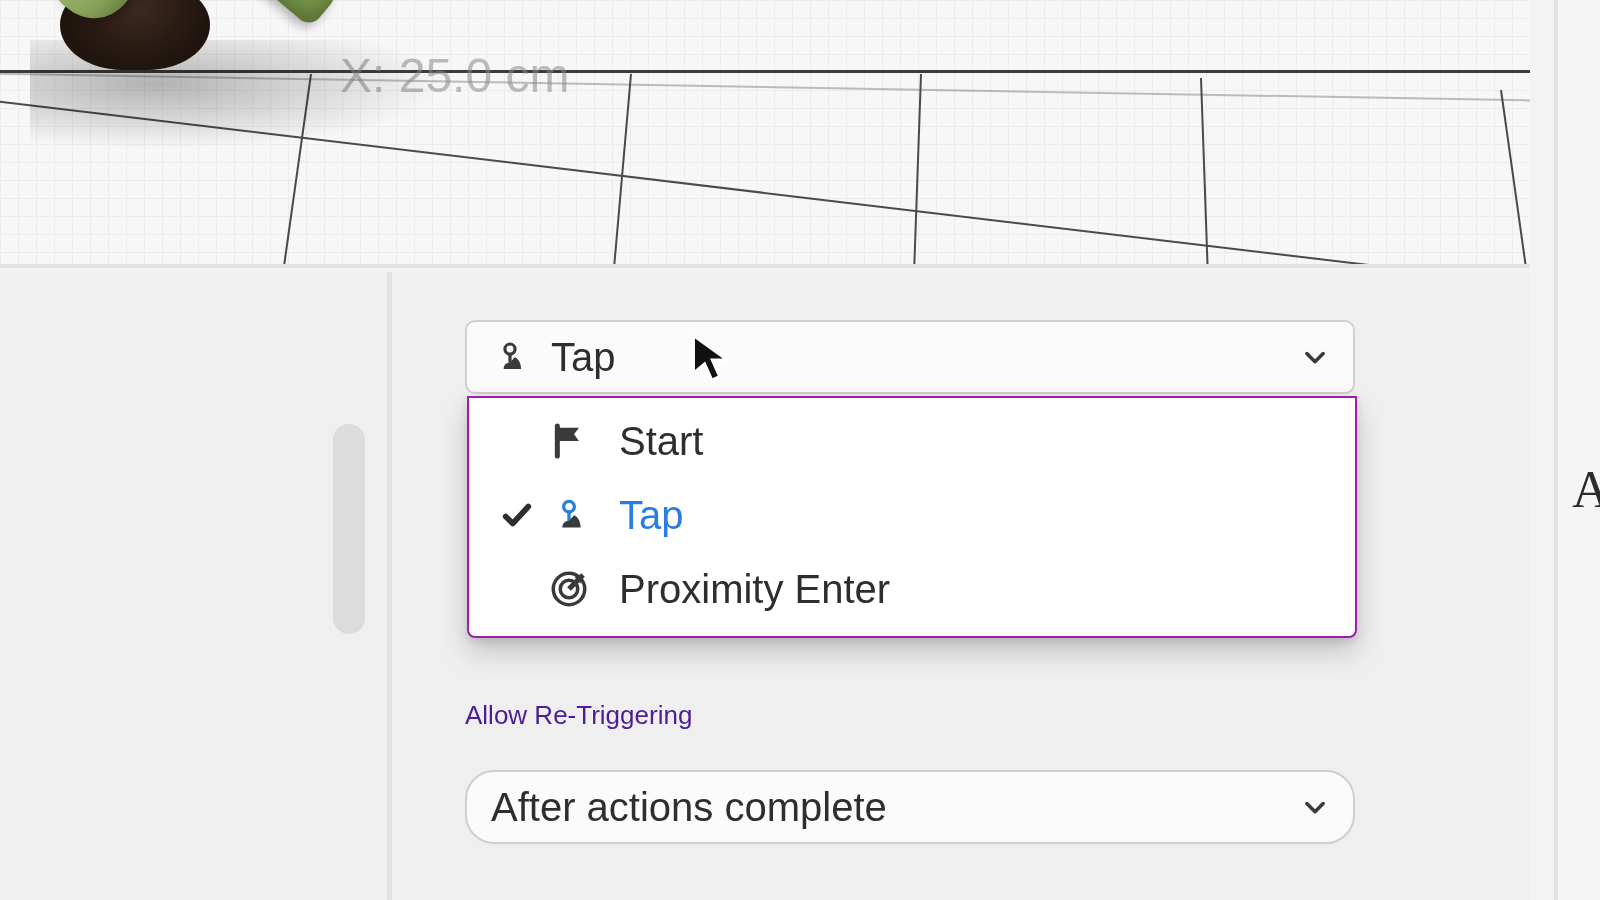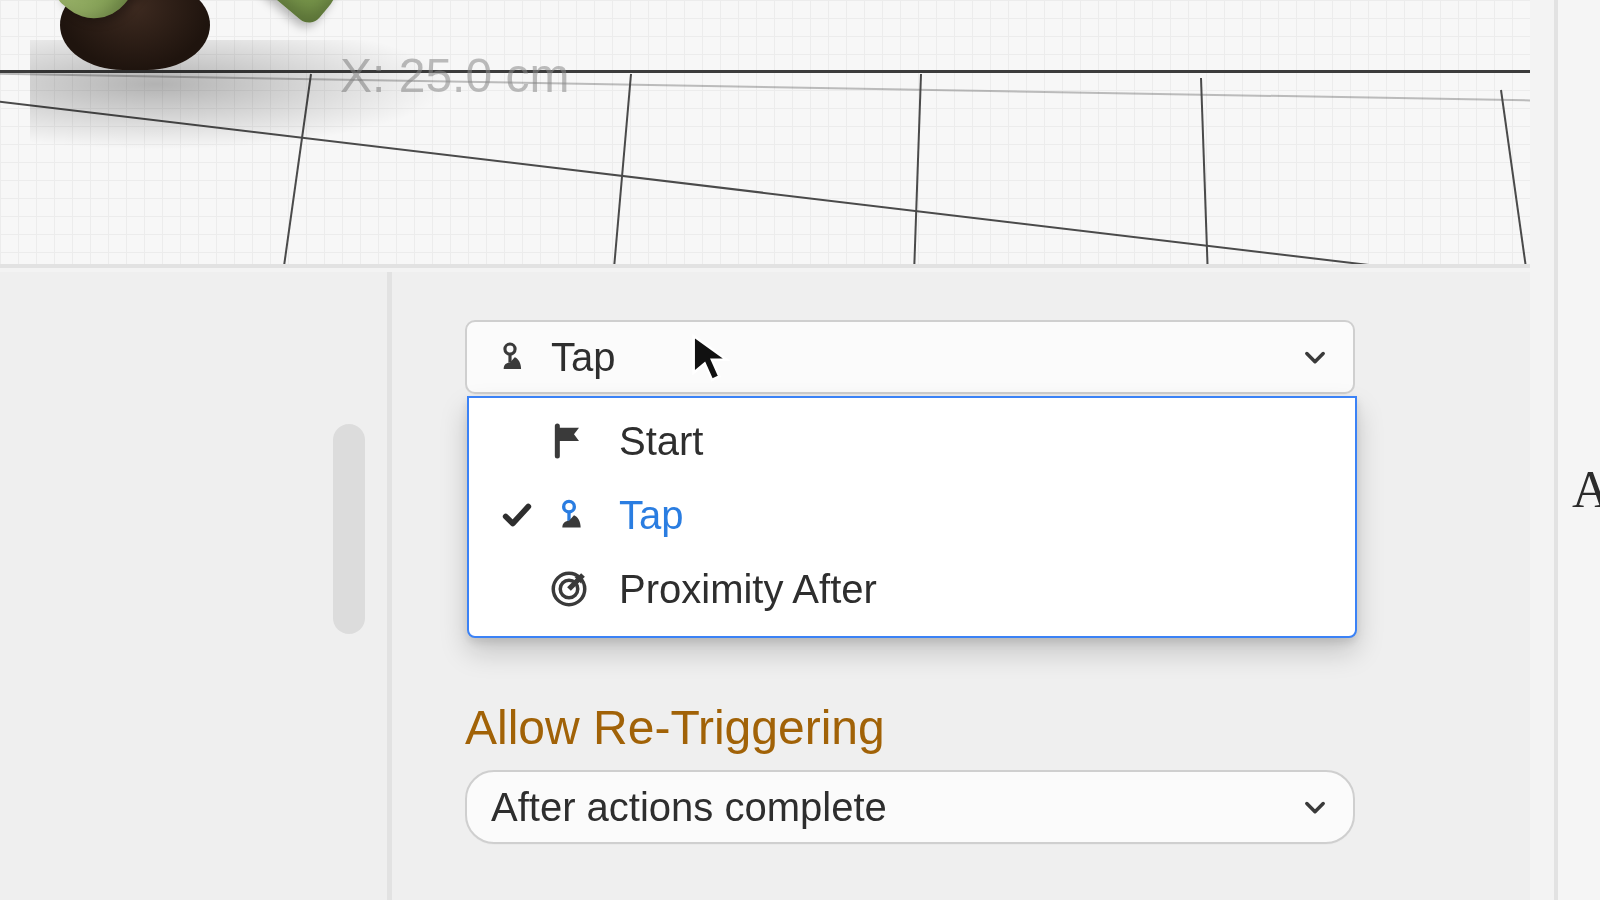--- a/index.html
+++ b/index.html
@@ -113,42 +113,42 @@
   .select .sel-icon { width:38px; height:38px; margin-right:22px; flex:none; display:flex; align-items:center; justify-content:center; }
   .select .chev { margin-left:auto; width:28px; height:28px; }
   .select.trigger { left:60px; top:48px; }
   .select.retrigger { left:60px; top:498px;border-radius:29px; }
 
   
   .menu {
     position:absolute; left:62px; top:124px;
     width:890px;
     background:#ffffff;
-    border:2px solid #3b82f6;
+    border:2px solid #a21caf;
     border-radius:0 0 8px 8px;
     box-shadow: 0 14px 28px rgba(0,0,0,0.18), 0 4px 8px rgba(0,0,0,0.10);
     padding:6px 0 10px 0;
     z-index:5;
   }
   .menu-item {
     display:flex; align-items:center;
     height:74px;
     padding:0 18px 0 18px;
     font-size:40px;
     color:#2e2e2e;
     cursor:pointer;
   }
   .menu-item .check-slot { width:60px; display:flex; justify-content:center; }
   .menu-item .mi-icon { width:44px; height:44px; margin-right:28px; display:flex; align-items:center; justify-content:center; }
   .menu-item.selected { color:#2a7de1; }
   .menu-item.selected .mi-icon svg { stroke:#2a7de1; }
 
   .field-label {
     position:absolute; left:60px; top:428px;
-    font-size:48px; color:#a16207;
+    font-size:26px; color:#4c1d95;
   }
 
   
   .cursor {
     position:absolute; z-index:50;
     left:690px; top:332px;
     width:44px; height:52px;
     pointer-events:none;
   }
 
@@ -243,21 +243,21 @@
       <div class="menu-item">
         <span class="check-slot"></span>
         <span class="mi-icon">
           <svg viewBox="0 0 24 24" width="42" height="42" fill="none" stroke="#3a3a3a" stroke-width="2">
             <circle cx="12" cy="12" r="9"></circle>
             <circle cx="12" cy="12" r="5"></circle>
             <path d="M12 12 L20 4" stroke-width="3"></path>
             <polygon points="20,4 15,5 19,9" fill="#3a3a3a" stroke="none"></polygon>
           </svg>
         </span>
-        <span>Proximity After</span>
+        <span>Proximity Enter</span>
       </div>
     </div>
 
     <div class="field-label">Allow Re-Triggering</div>
 
     <div class="select retrigger">
       <span>After actions complete</span>
       <span class="chev">
         <svg viewBox="0 0 24 24" width="28" height="28" fill="none" stroke="#3a3a3a" stroke-width="3" stroke-linecap="round" stroke-linejoin="round">
             <polyline points="5 9 12 16 19 9"></polyline>

